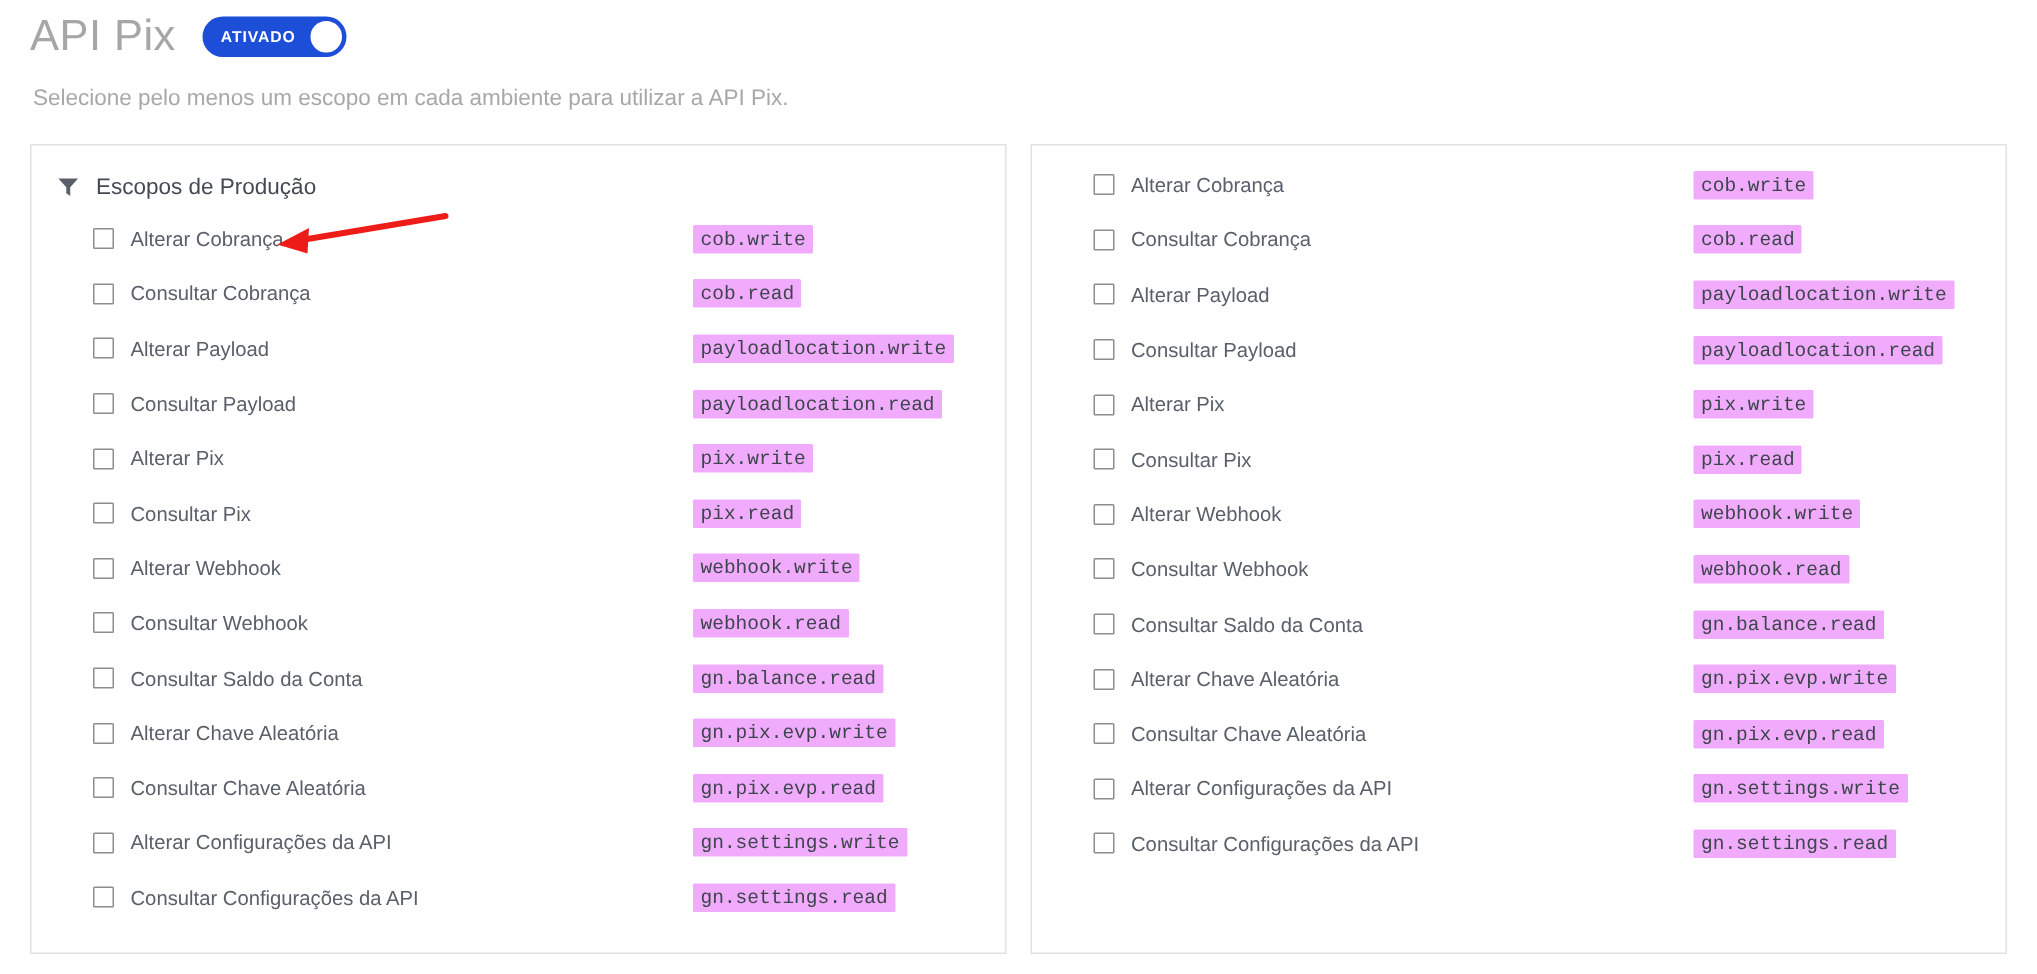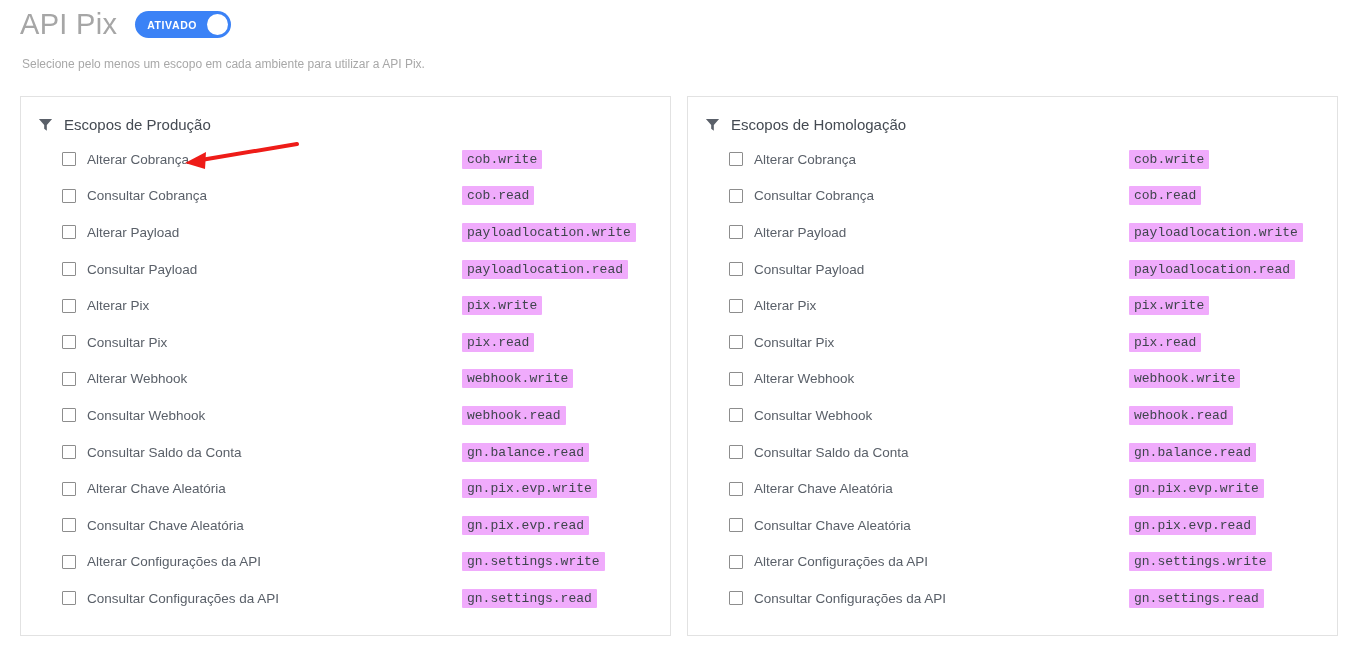--- a/index.html
+++ b/index.html
@@ -31,21 +31,21 @@
     color: #a6a6a6;
     letter-spacing: 0.3px;
     line-height: 1;
     white-space: nowrap;
   }
   .toggle-switch {
     position: relative;
     width: 96px;
     height: 27px;
     border-radius: 14px;
-    background: #3b82f6;
+    background: #1d4ed8;
     display: flex;
     align-items: center;
     cursor: pointer;
     box-sizing: border-box;
   }
   .toggle-label {
     position: absolute;
     left: 12px;
     top: 50%;
     transform: translateY(-50%);
@@ -62,21 +62,21 @@
     width: 21px;
     height: 21px;
     border-radius: 50%;
     background: #ffffff;
   }
 
   .page-subtitle {
     position: absolute;
     left: 22px;
     top: 57px;
-    font-size: 12px;
+    font-size: 15px;
     color: #a8a8a8;
     white-space: nowrap;
   }
 
   
   .panels {
     position: absolute;
     left: 20px;
     top: 96px;
     width: 1318px;
@@ -248,28 +248,20 @@
       </div>
       <div class="scope-row">
         <span class="scope-check"></span>
         <span class="scope-label">Consultar Configurações da API</span>
         <span class="scope-badge">gn.settings.read</span>
       </div>
     </div>
   </div>
 
   <div class="panel">
-    <div class="panel-header">
-      <span>
-        <svg class="funnel-icon" viewBox="0 0 16 16" xmlns="http://www.w3.org/2000/svg">
-          <path d="M1 2.2 L15 2.2 L9.4 8.4 L9.4 14.6 L6.6 12.6 L6.6 8.4 Z" fill="#5a6069"></path>
-        </svg>
-      </span>
-      <span class="panel-title">Escopos de Homologação</span>
-    </div>
     <div class="scope-list">
       <div class="scope-row">
         <span class="scope-check"></span>
         <span class="scope-label">Alterar Cobrança</span>
         <span class="scope-badge">cob.write</span>
       </div>
       <div class="scope-row">
         <span class="scope-check"></span>
         <span class="scope-label">Consultar Cobrança</span>
         <span class="scope-badge">cob.read</span>

